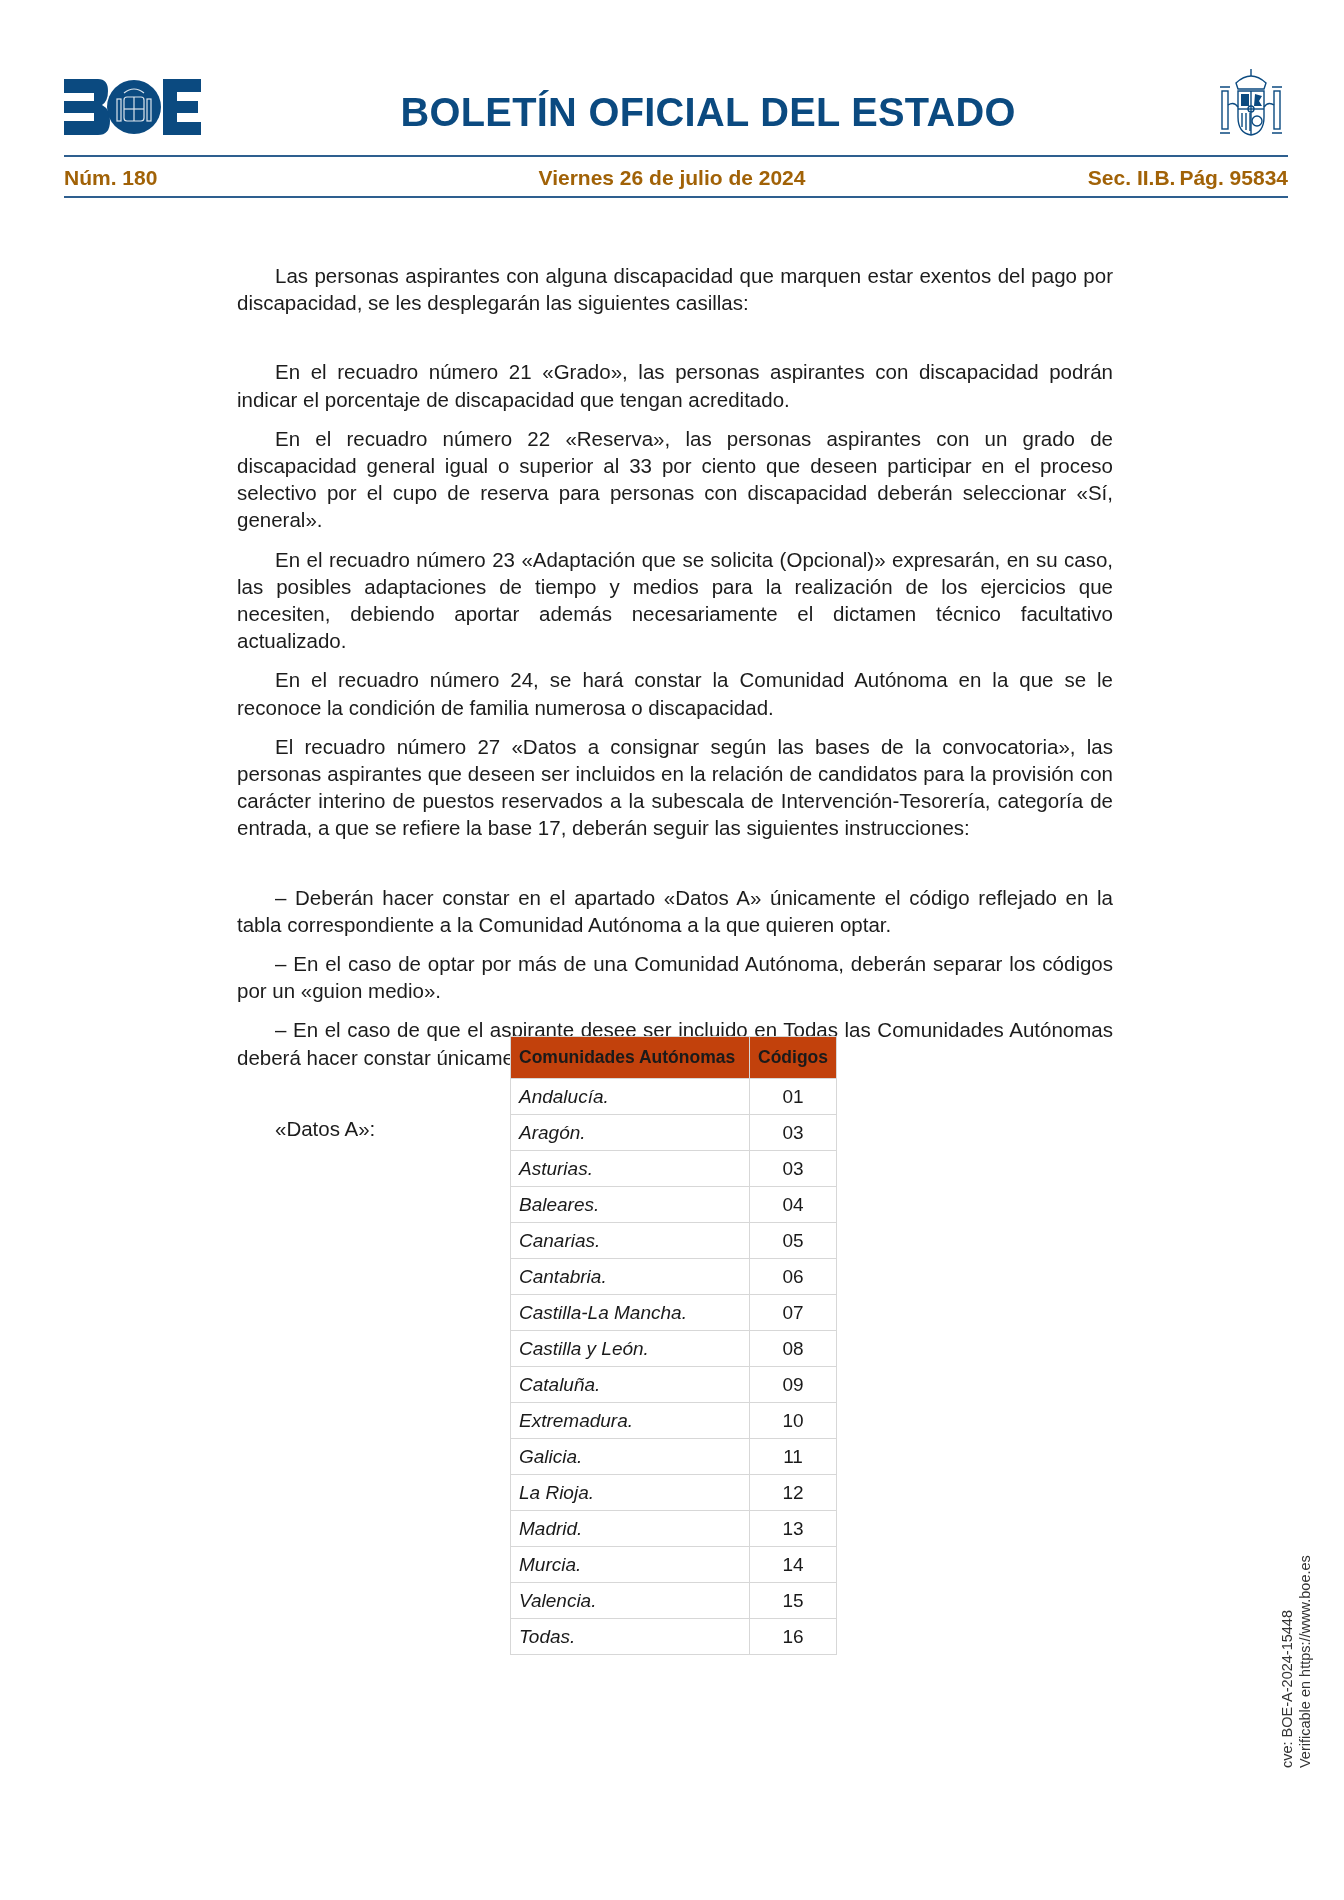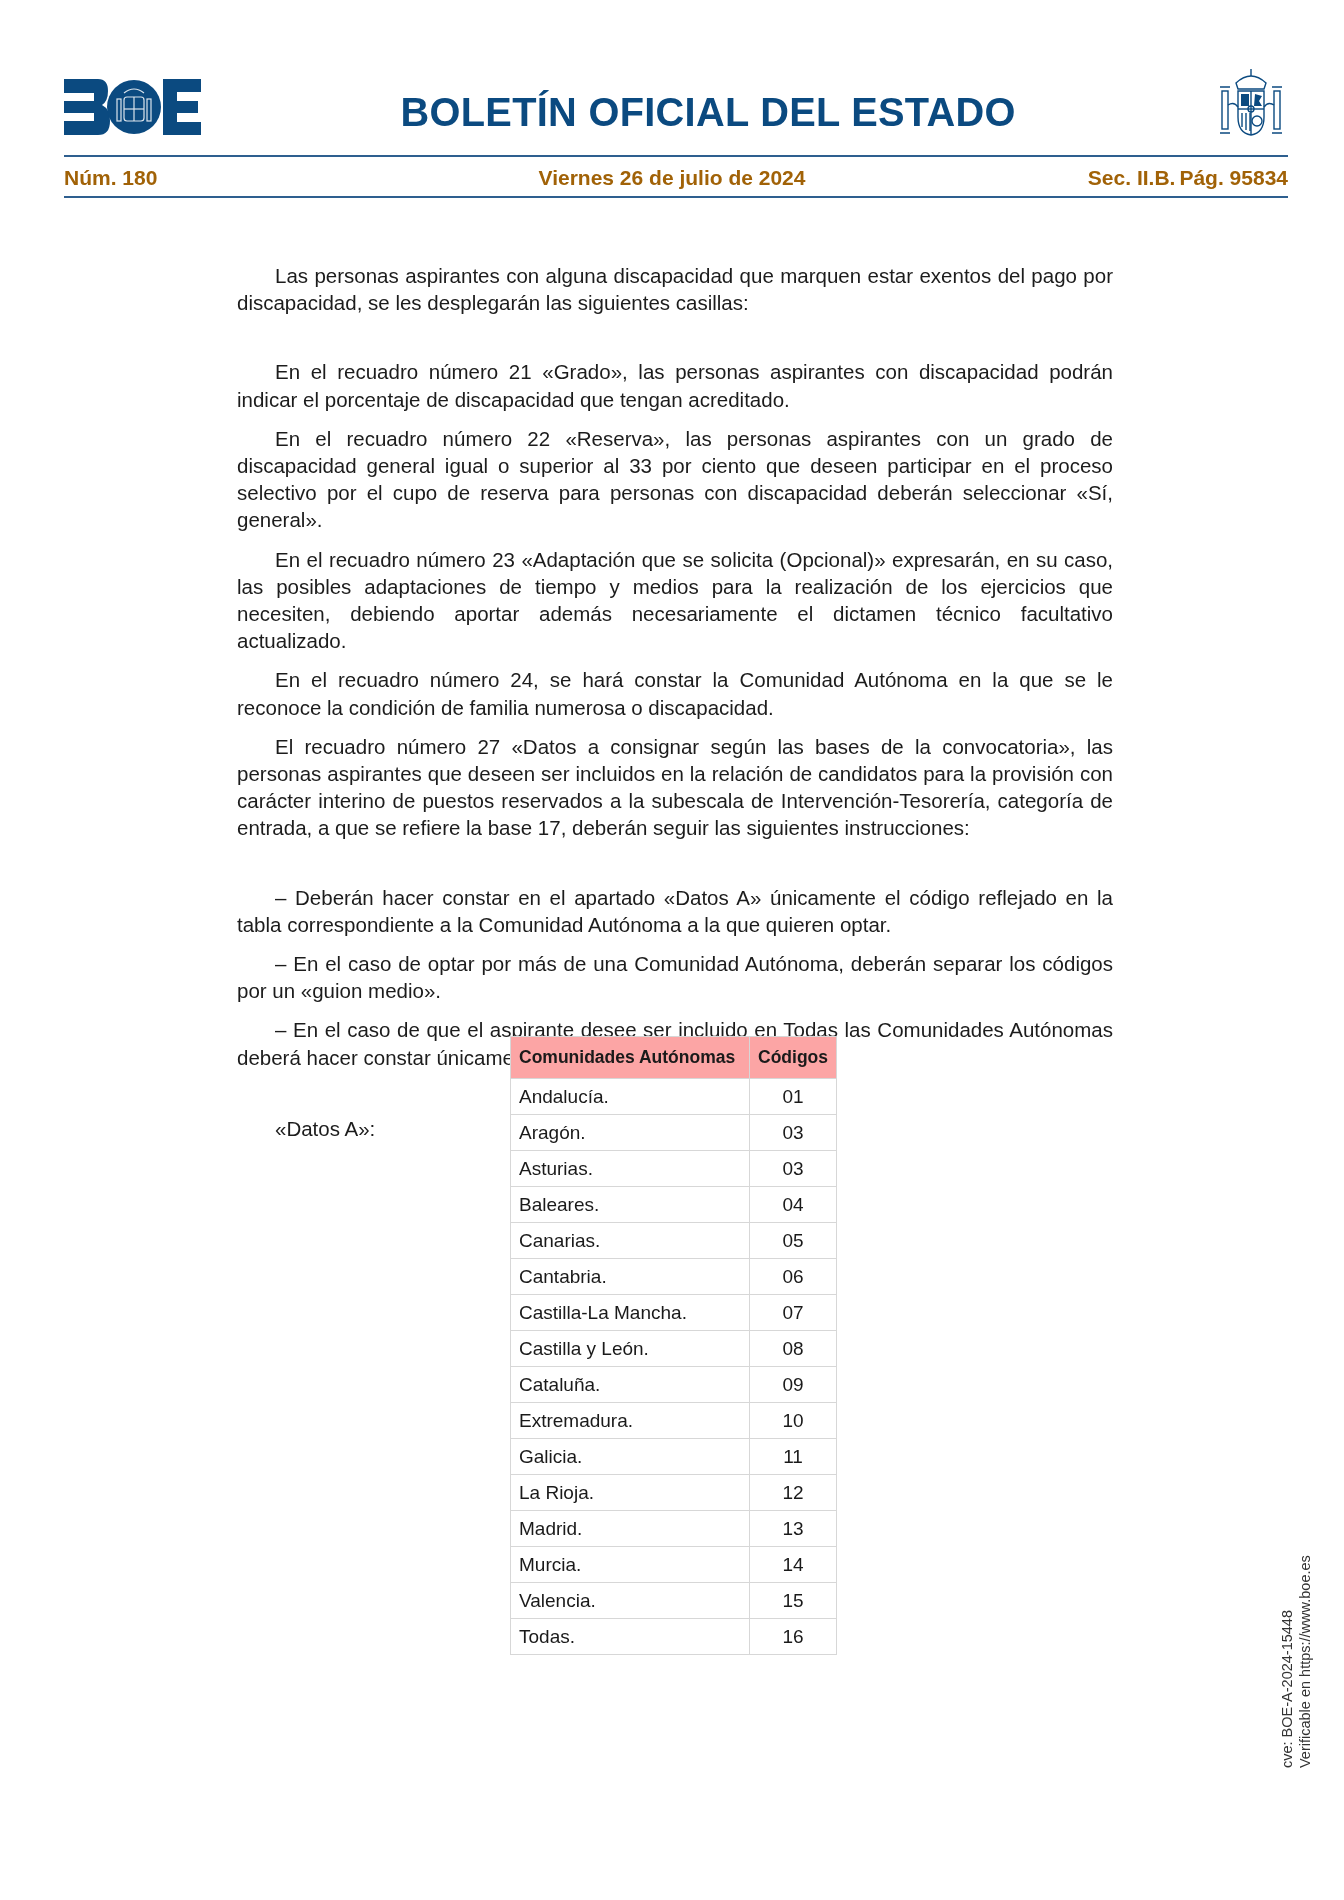--- a/index.html
+++ b/index.html
@@ -27,24 +27,24 @@
   .content { position: absolute; left: 225px; top: 250px; width: 900px;
              font-size: 20.5px; line-height: 27.2px; color: #1c1c1c; }
   .content p { margin: 12px; text-align: justify; text-indent: 38px; }
   .gap { height: 18px; }
   .gap-lg { height: 20px; }
 
   
   .codes-table { position: absolute; left: 510px; top: 1036px; border-collapse: collapse;
                  font-size: 19px; color: #1a1a1a; }
   .codes-table th, .codes-table td { border: 1.5px solid #d7d7d7; height: 35px; padding: 0 8px; }
-  .codes-table th { background: #fca5a5; font-weight: bold; font-size: 17.5px; text-align: left;
+  .codes-table th { background: #c2410c; font-weight: bold; font-size: 17.5px; text-align: left;
                     height: 41px; }
   .codes-table th.col-code { }
-  .codes-table td.name { width: 222px; }
+  .codes-table td.name { width: 222px; font-style: italic; }
   .codes-table td.code { width: 70px; text-align: center; }
 
   
   .cve { position: absolute; left: 1278px; top: 1768px; transform-origin: left top;
          transform: rotate(-90deg); font-size: 14.5px; line-height: 18px; color: #333;
          white-space: nowrap; }
 </style>
 </head>
 <body>
 

